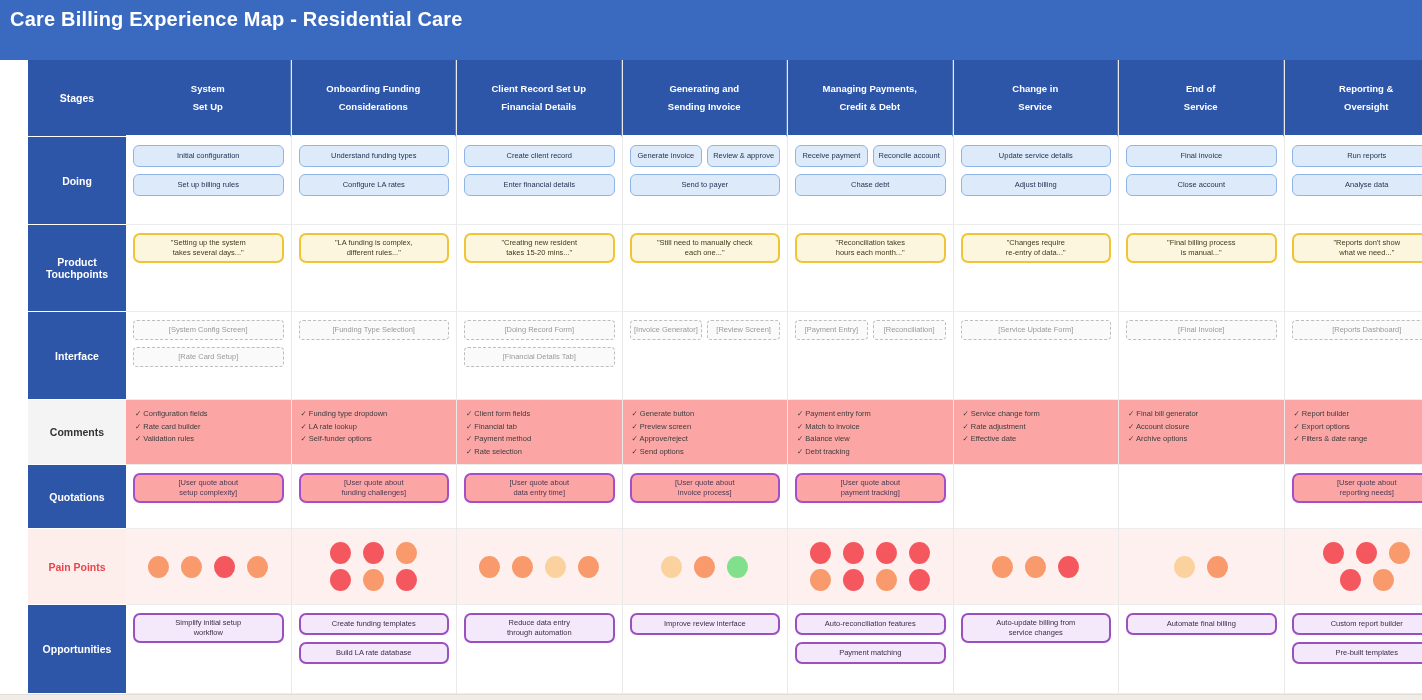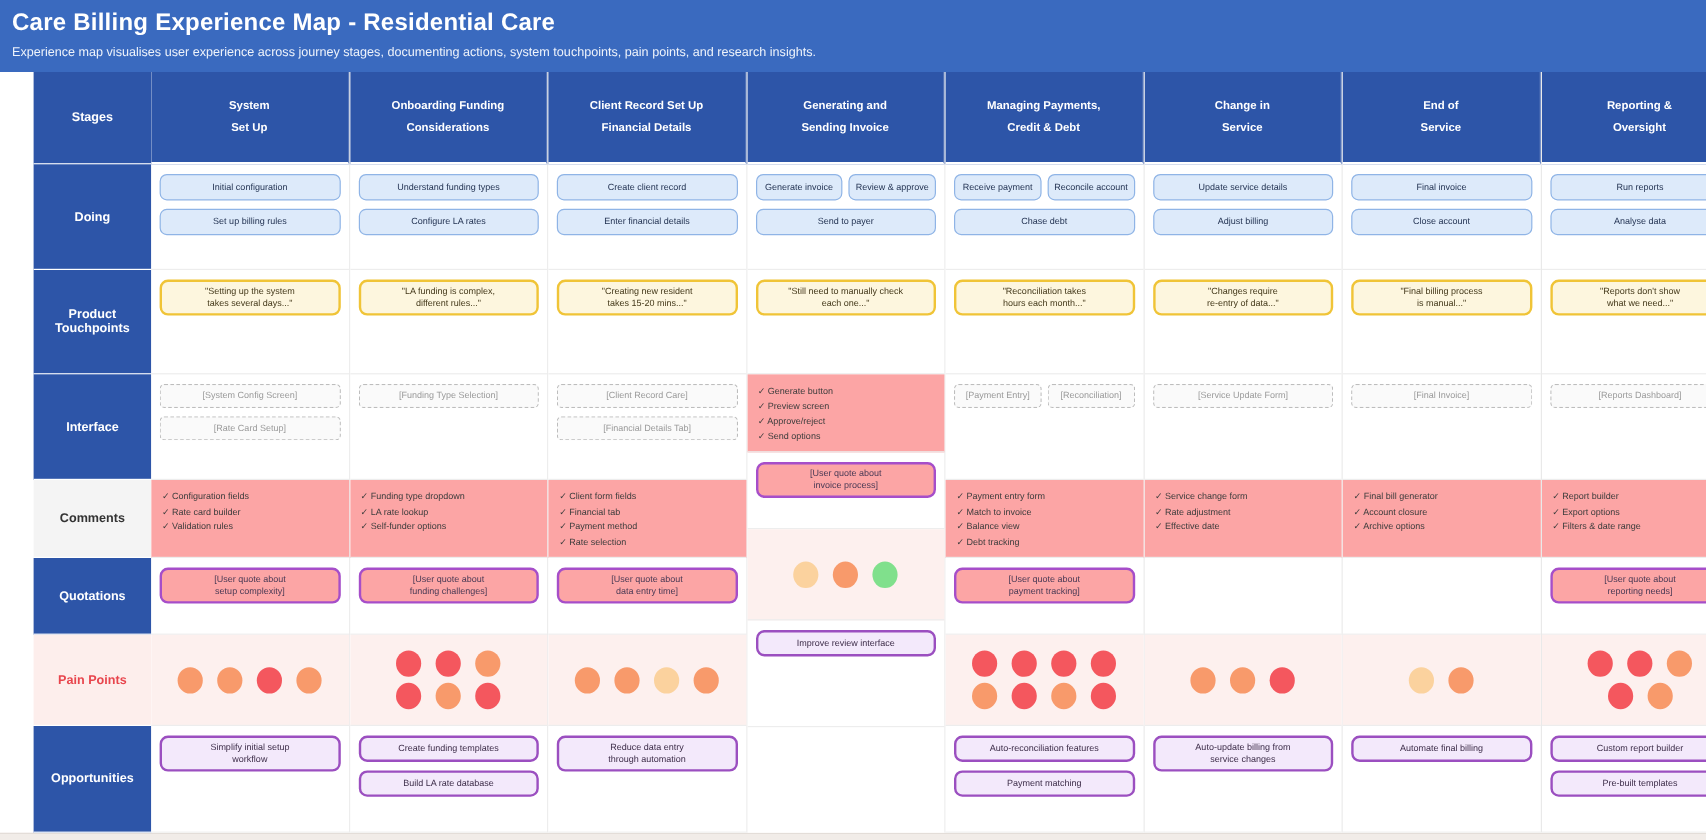--- a/index.html
+++ b/index.html
@@ -61,21 +61,20 @@
   .dot { width:21px; height:22px; border-radius:50%; margin:2.5px 6px; }
 
   .footer { height:6px; background:#f1ece8; border-top:1px solid #e3ddd8; }
 </style>
 </head>
 <body>
 
 <div class="app">
   <div class="header">
     <h1>Care Billing Experience Map - Residential Care</h1>
-    <p>Experience map visualises user experience across journey stages, documenting actions, system touchpoints, pain points, and research insights.</p>
   </div>
 
   <div class="grid">
     <div class="labelcol">
       <div class="lbl c-stage">Stages</div>
       <div class="lbl c-doing">Doing</div>
       <div class="lbl c-touch">Product
 Touchpoints</div>
       <div class="lbl c-iface">Interface</div>
       <div class="lbl light c-comm">Comments</div>
@@ -201,21 +200,21 @@
             </div>
           </div>
           <div class="cell c-touch">
             <div class="rowline">
               <div class="card touchcard">"Creating new resident
 takes 15-20 mins..."</div>
             </div>
           </div>
           <div class="cell c-iface">
             <div class="rowline">
-              <div class="card ifacecard">[Client Record Care]</div>
+              <div class="card ifacecard">[Doing Record Form]</div>
             </div>
             <div class="rowline">
               <div class="card ifacecard">[Financial Details Tab]</div>
             </div>
           </div>
           <div class="cell comm c-comm">
             <div class="commitem">✓ Client form fields</div>
             <div class="commitem">✓ Financial tab</div>
             <div class="commitem">✓ Payment method</div>
             <div class="commitem">✓ Rate selection</div>
@@ -252,20 +251,26 @@
             <div class="rowline">
               <div class="card doingcard">Send to payer</div>
             </div>
           </div>
           <div class="cell c-touch">
             <div class="rowline">
               <div class="card touchcard">"Still need to manually check
 each one..."</div>
             </div>
           </div>
+          <div class="cell c-iface">
+            <div class="rowline">
+              <div class="card ifacecard">[Invoice Generator]</div>
+              <div class="card ifacecard">[Review Screen]</div>
+            </div>
+          </div>
           <div class="cell comm c-comm">
             <div class="commitem">✓ Generate button</div>
             <div class="commitem">✓ Preview screen</div>
             <div class="commitem">✓ Approve/reject</div>
             <div class="commitem">✓ Send options</div>
           </div>
           <div class="cell c-quote">
             <div class="rowline">
               <div class="card quotecard">[User quote about
 invoice process]</div>

